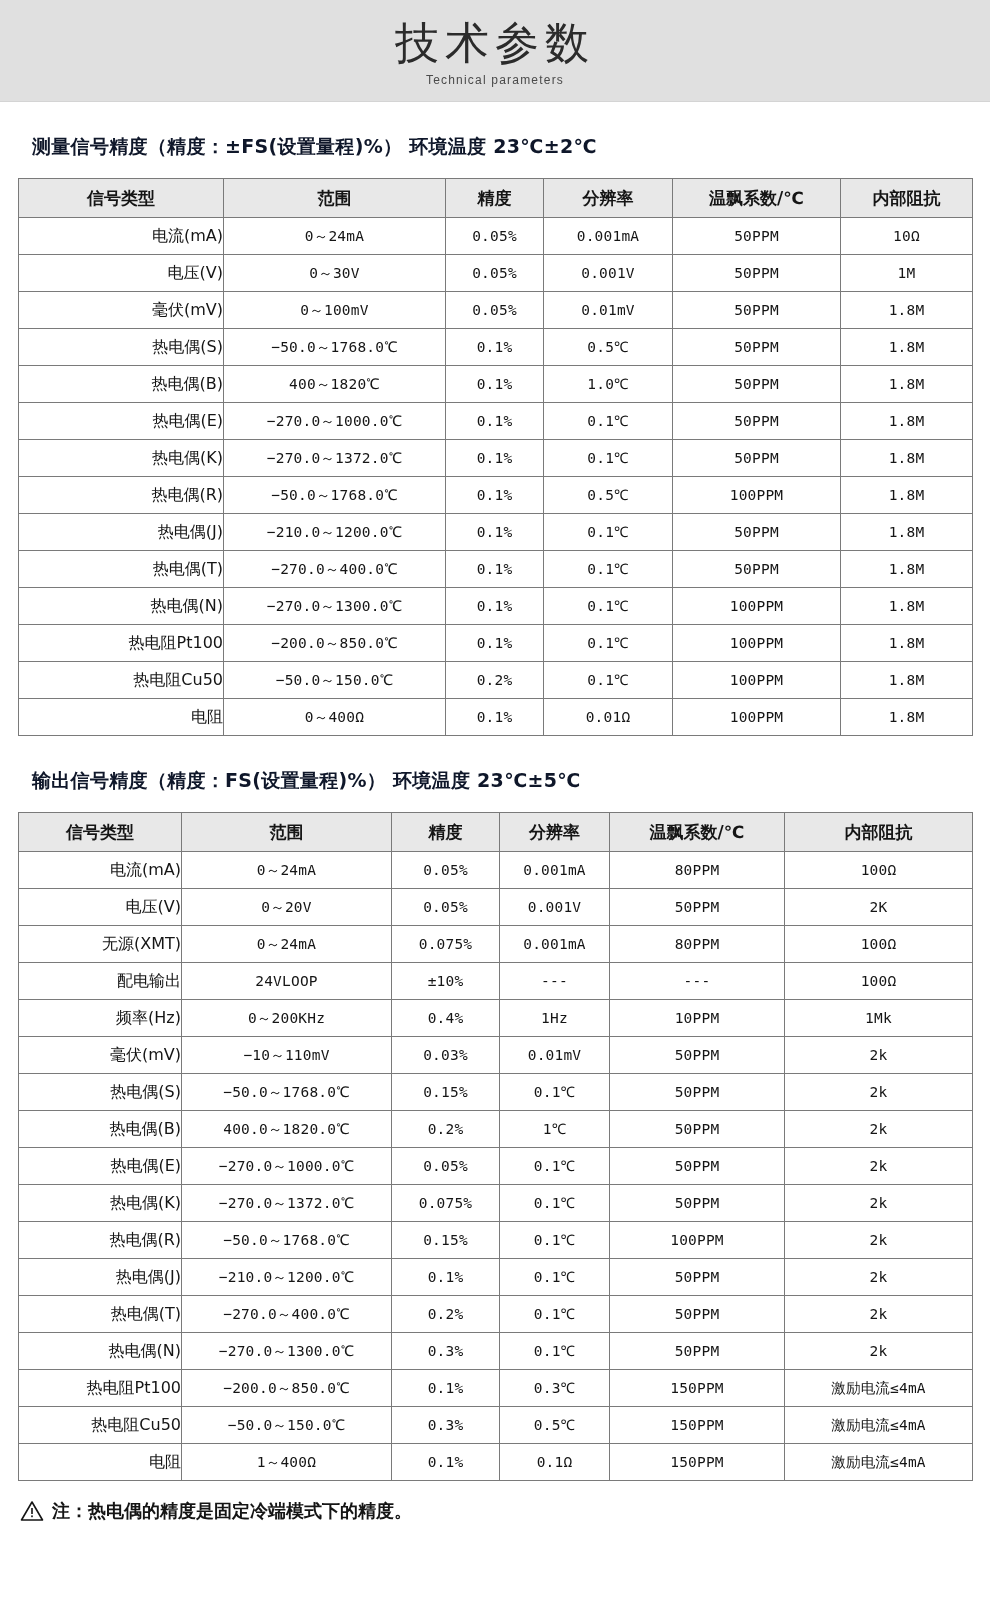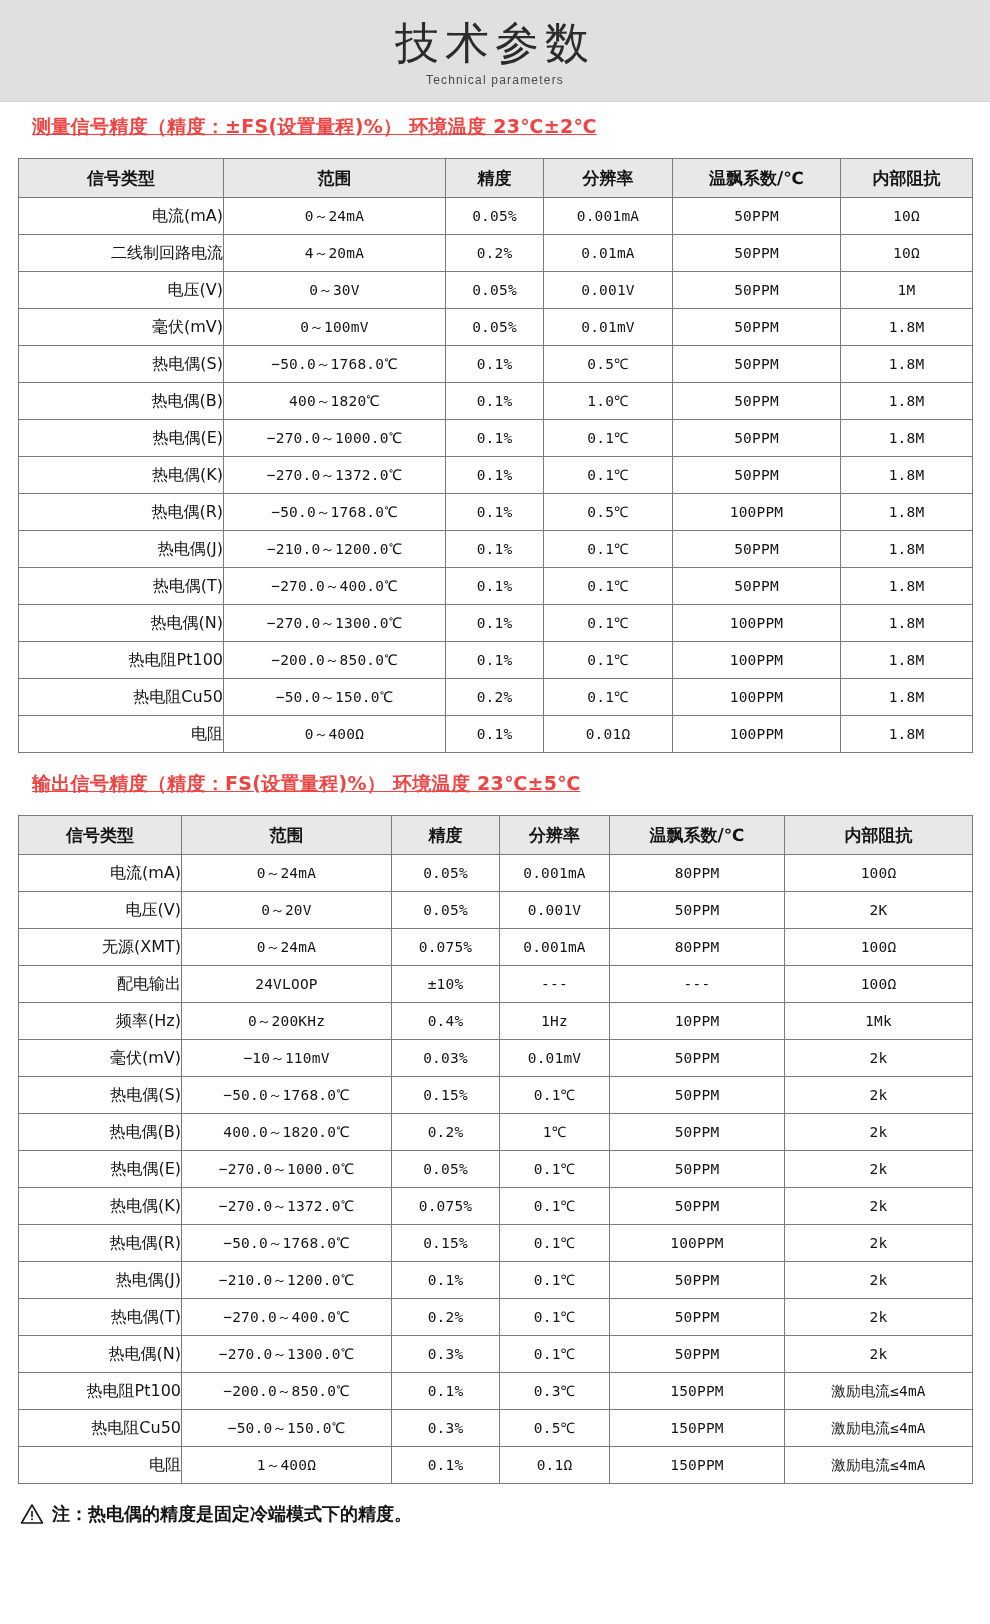--- a/index.html
+++ b/index.html
@@ -43,24 +43,23 @@
   }
 
   
   .section {
     padding: 0 18px;
   }
   .section-title {
     font-family: "DejaVu Sans", "Liberation Sans", sans-serif;
     font-size: 19px;
     font-weight: bold;
-    color: #ef4444;
-    margin: 12px 0 12px 14px;
+    color: #0f172a;
+    margin: 32px 0 12px 14px;
     letter-spacing: 0.3px;
-    text-decoration: underline;
   }
 
   
   table.spec {
     border-collapse: collapse;
     width: 954px;
     margin: 18px auto;
     table-layout: fixed;
     font-family: "DejaVu Sans", "Liberation Sans", sans-serif;
   }
@@ -161,28 +160,20 @@
       <tbody>
           <tr>
             <td class="name">电流(mA)</td>
             <td class="mono">0～24mA</td>
             <td class="mono">0.05%</td>
             <td class="mono">0.001mA</td>
             <td class="mono">50PPM</td>
             <td class="mono">10Ω</td>
           </tr>
           <tr>
-            <td class="name">二线制回路电流</td>
-            <td class="mono">4～20mA</td>
-            <td class="mono">0.2%</td>
-            <td class="mono">0.01mA</td>
-            <td class="mono">50PPM</td>
-            <td class="mono">10Ω</td>
-          </tr>
-          <tr>
             <td class="name">电压(V)</td>
             <td class="mono">0～30V</td>
             <td class="mono">0.05%</td>
             <td class="mono">0.001V</td>
             <td class="mono">50PPM</td>
             <td class="mono">1M</td>
           </tr>
           <tr>
             <td class="name">毫伏(mV)</td>
             <td class="mono">0～100mV</td>

